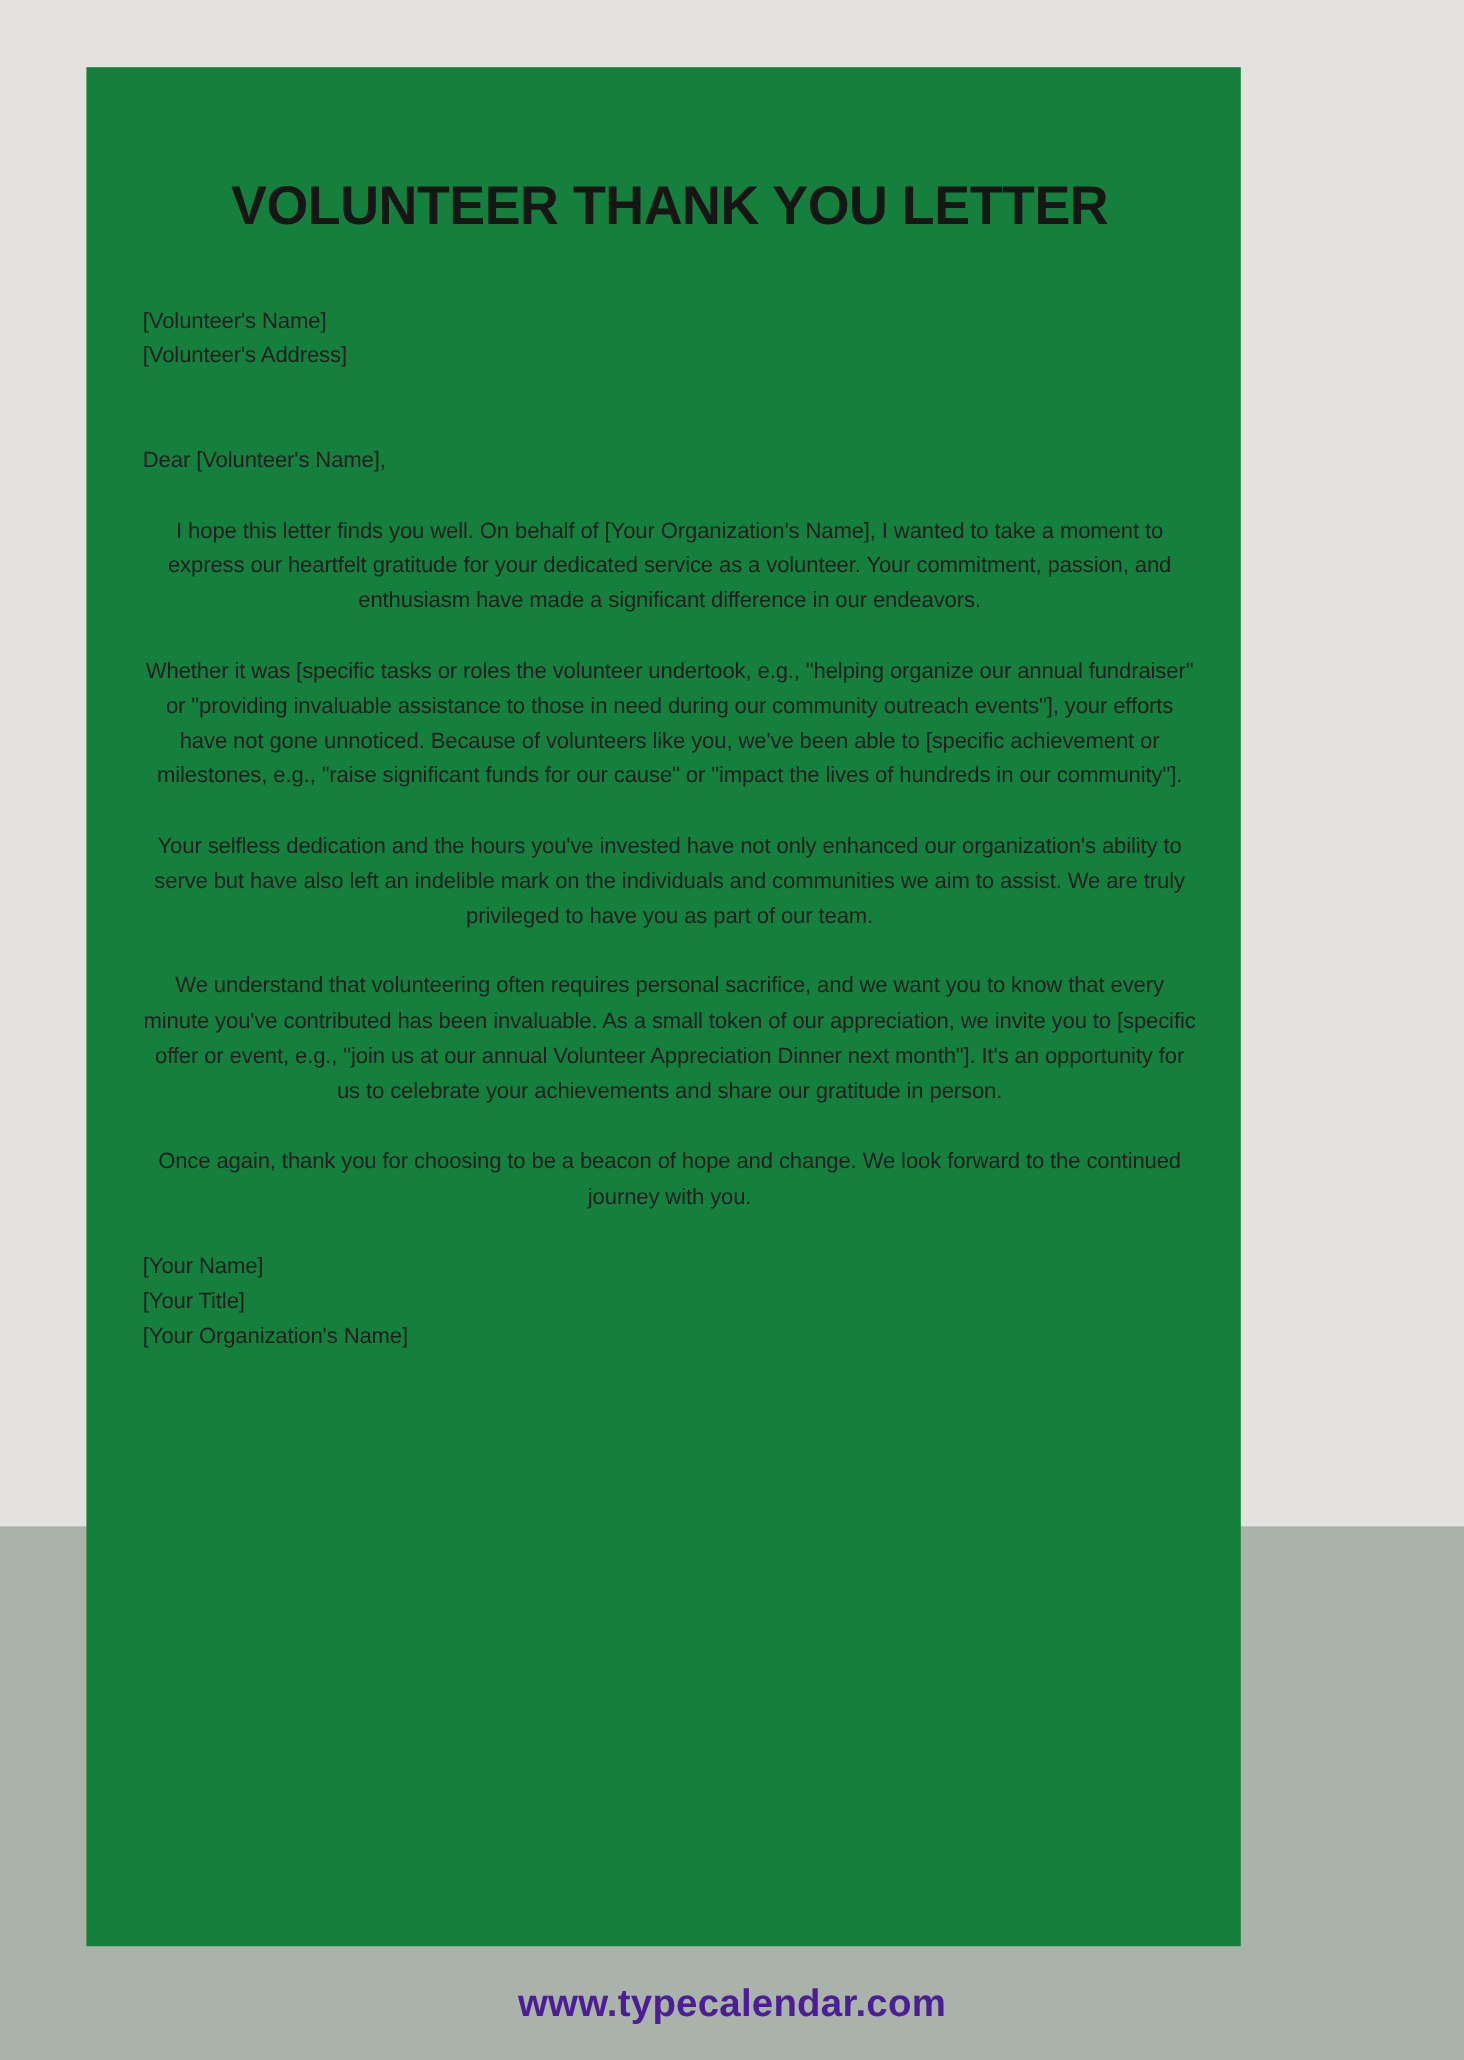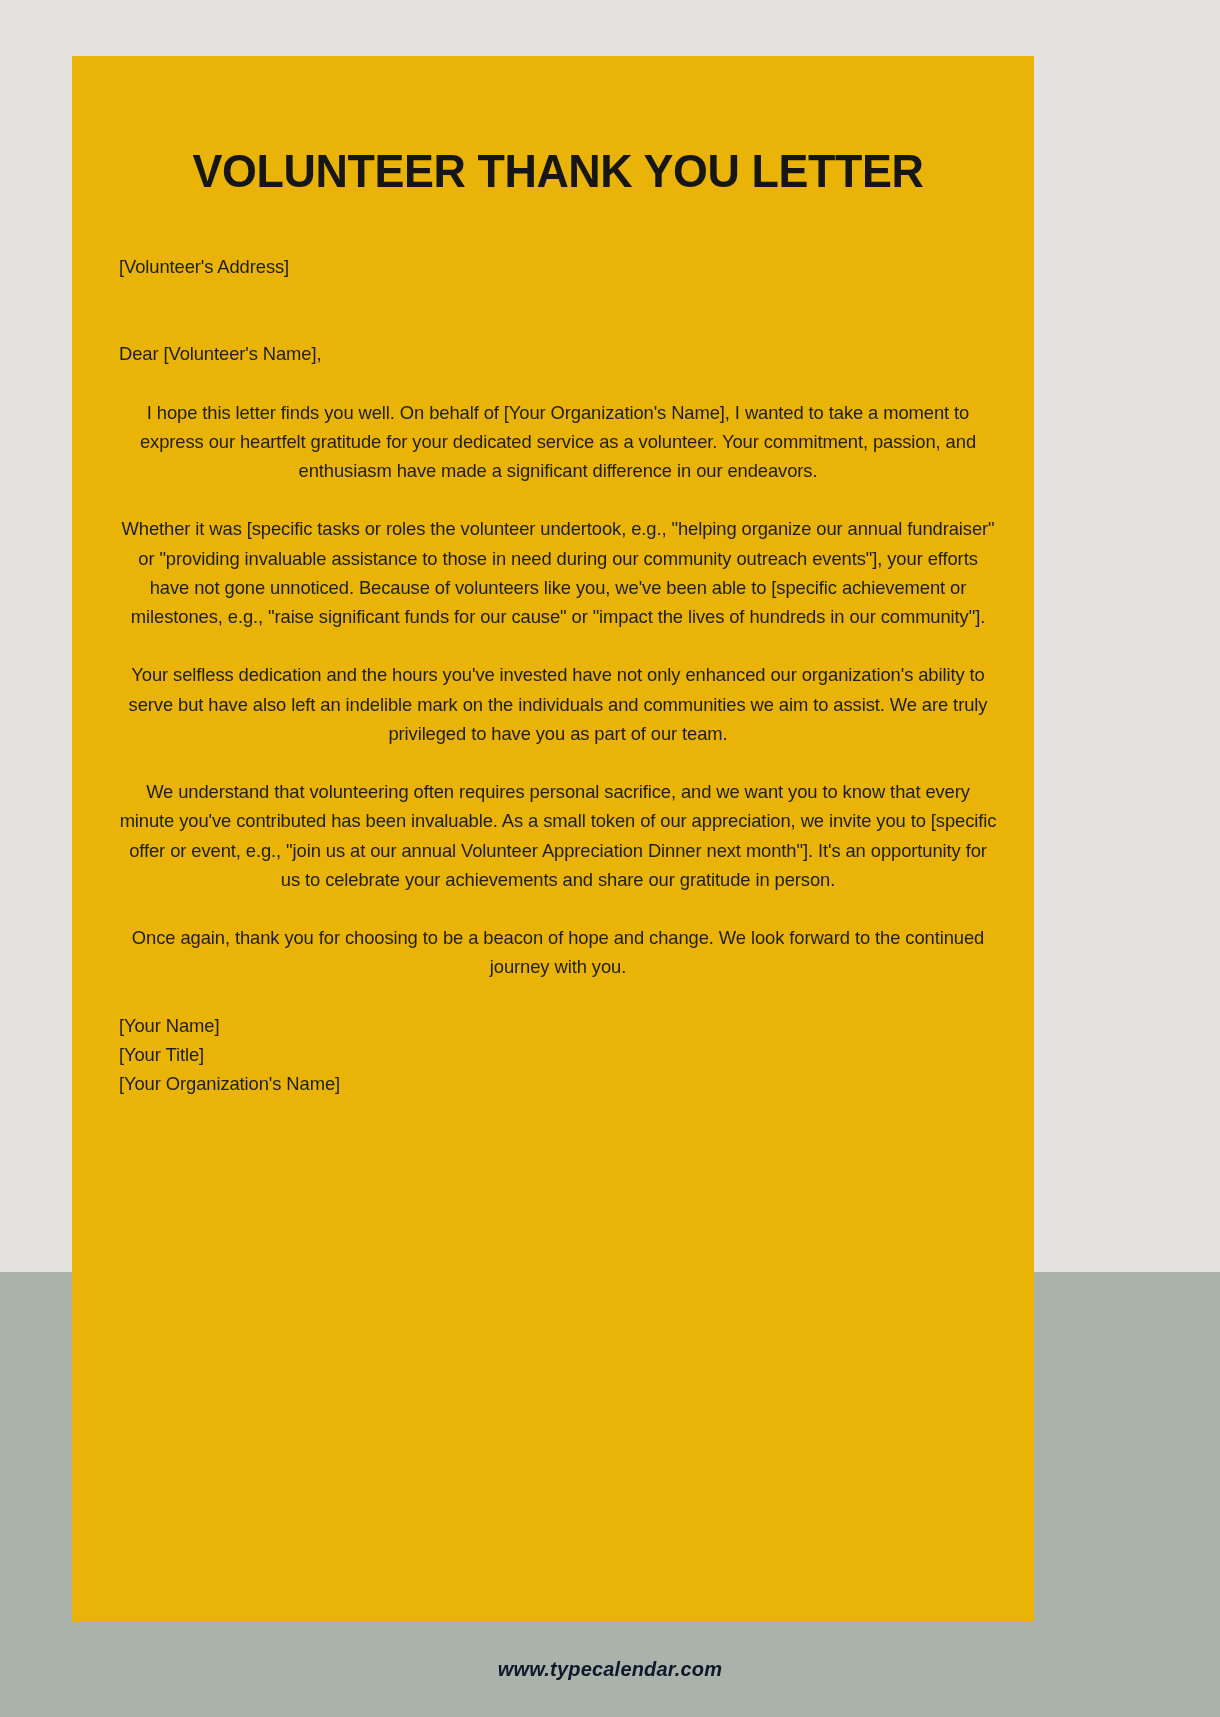--- a/index.html
+++ b/index.html
@@ -30,21 +30,21 @@
     background: #a9b3a9;
   }
 
   
   #page {
     position: absolute;
     left: 72px;
     top: 56px;
     width: 962px;
     height: 1566px;
-    background: #eab308;
+    background: #15803d;
     box-sizing: border-box;
     padding: 13px;
   }
 
   #page-inner {
     position: absolute;
     left: 46px;
     top: 0;
     width: 880px;
     height: 100%;
@@ -109,42 +109,42 @@
     bottom: 0;
     height: 95px;
     background: #a9b3a9;
     display: flex;
     align-items: center;
     justify-content: center;
   }
   #footer-url {
     font-family: "Liberation Sans", sans-serif;
     font-weight: 700;
-    font-size: 20px;
-    color: #0f172a;
+    font-size: 32px;
+    color: #4c1d95;
     letter-spacing: 0.2px;
-    font-style: italic;
   }
 </style>
 </head>
 <body>
 
 <div id="backdrop">
   <div id="backdrop-sage"></div>
 </div>
 
 <div id="page">
   <div id="page-inner">
 
     <h1 id="doc-title">VOLUNTEER THANK YOU LETTER</h1>
 
     <div id="letter-body">
 
 
       <div class="block">
+        <div class="line">[Volunteer's Name]</div>
         <div class="line">[Volunteer's Address]</div>
       </div>
 
       <div class="gap-lg"></div>
 
       <div class="block">
         <div class="line">Dear [Volunteer's Name],</div>
       </div>
 
       <p class="block para">I hope this letter finds you well. On behalf of [Your Organization's Name], I wanted to take a moment to express our heartfelt gratitude for your dedicated service as a volunteer. Your commitment, passion, and enthusiasm have made a significant difference in our endeavors.</p>

